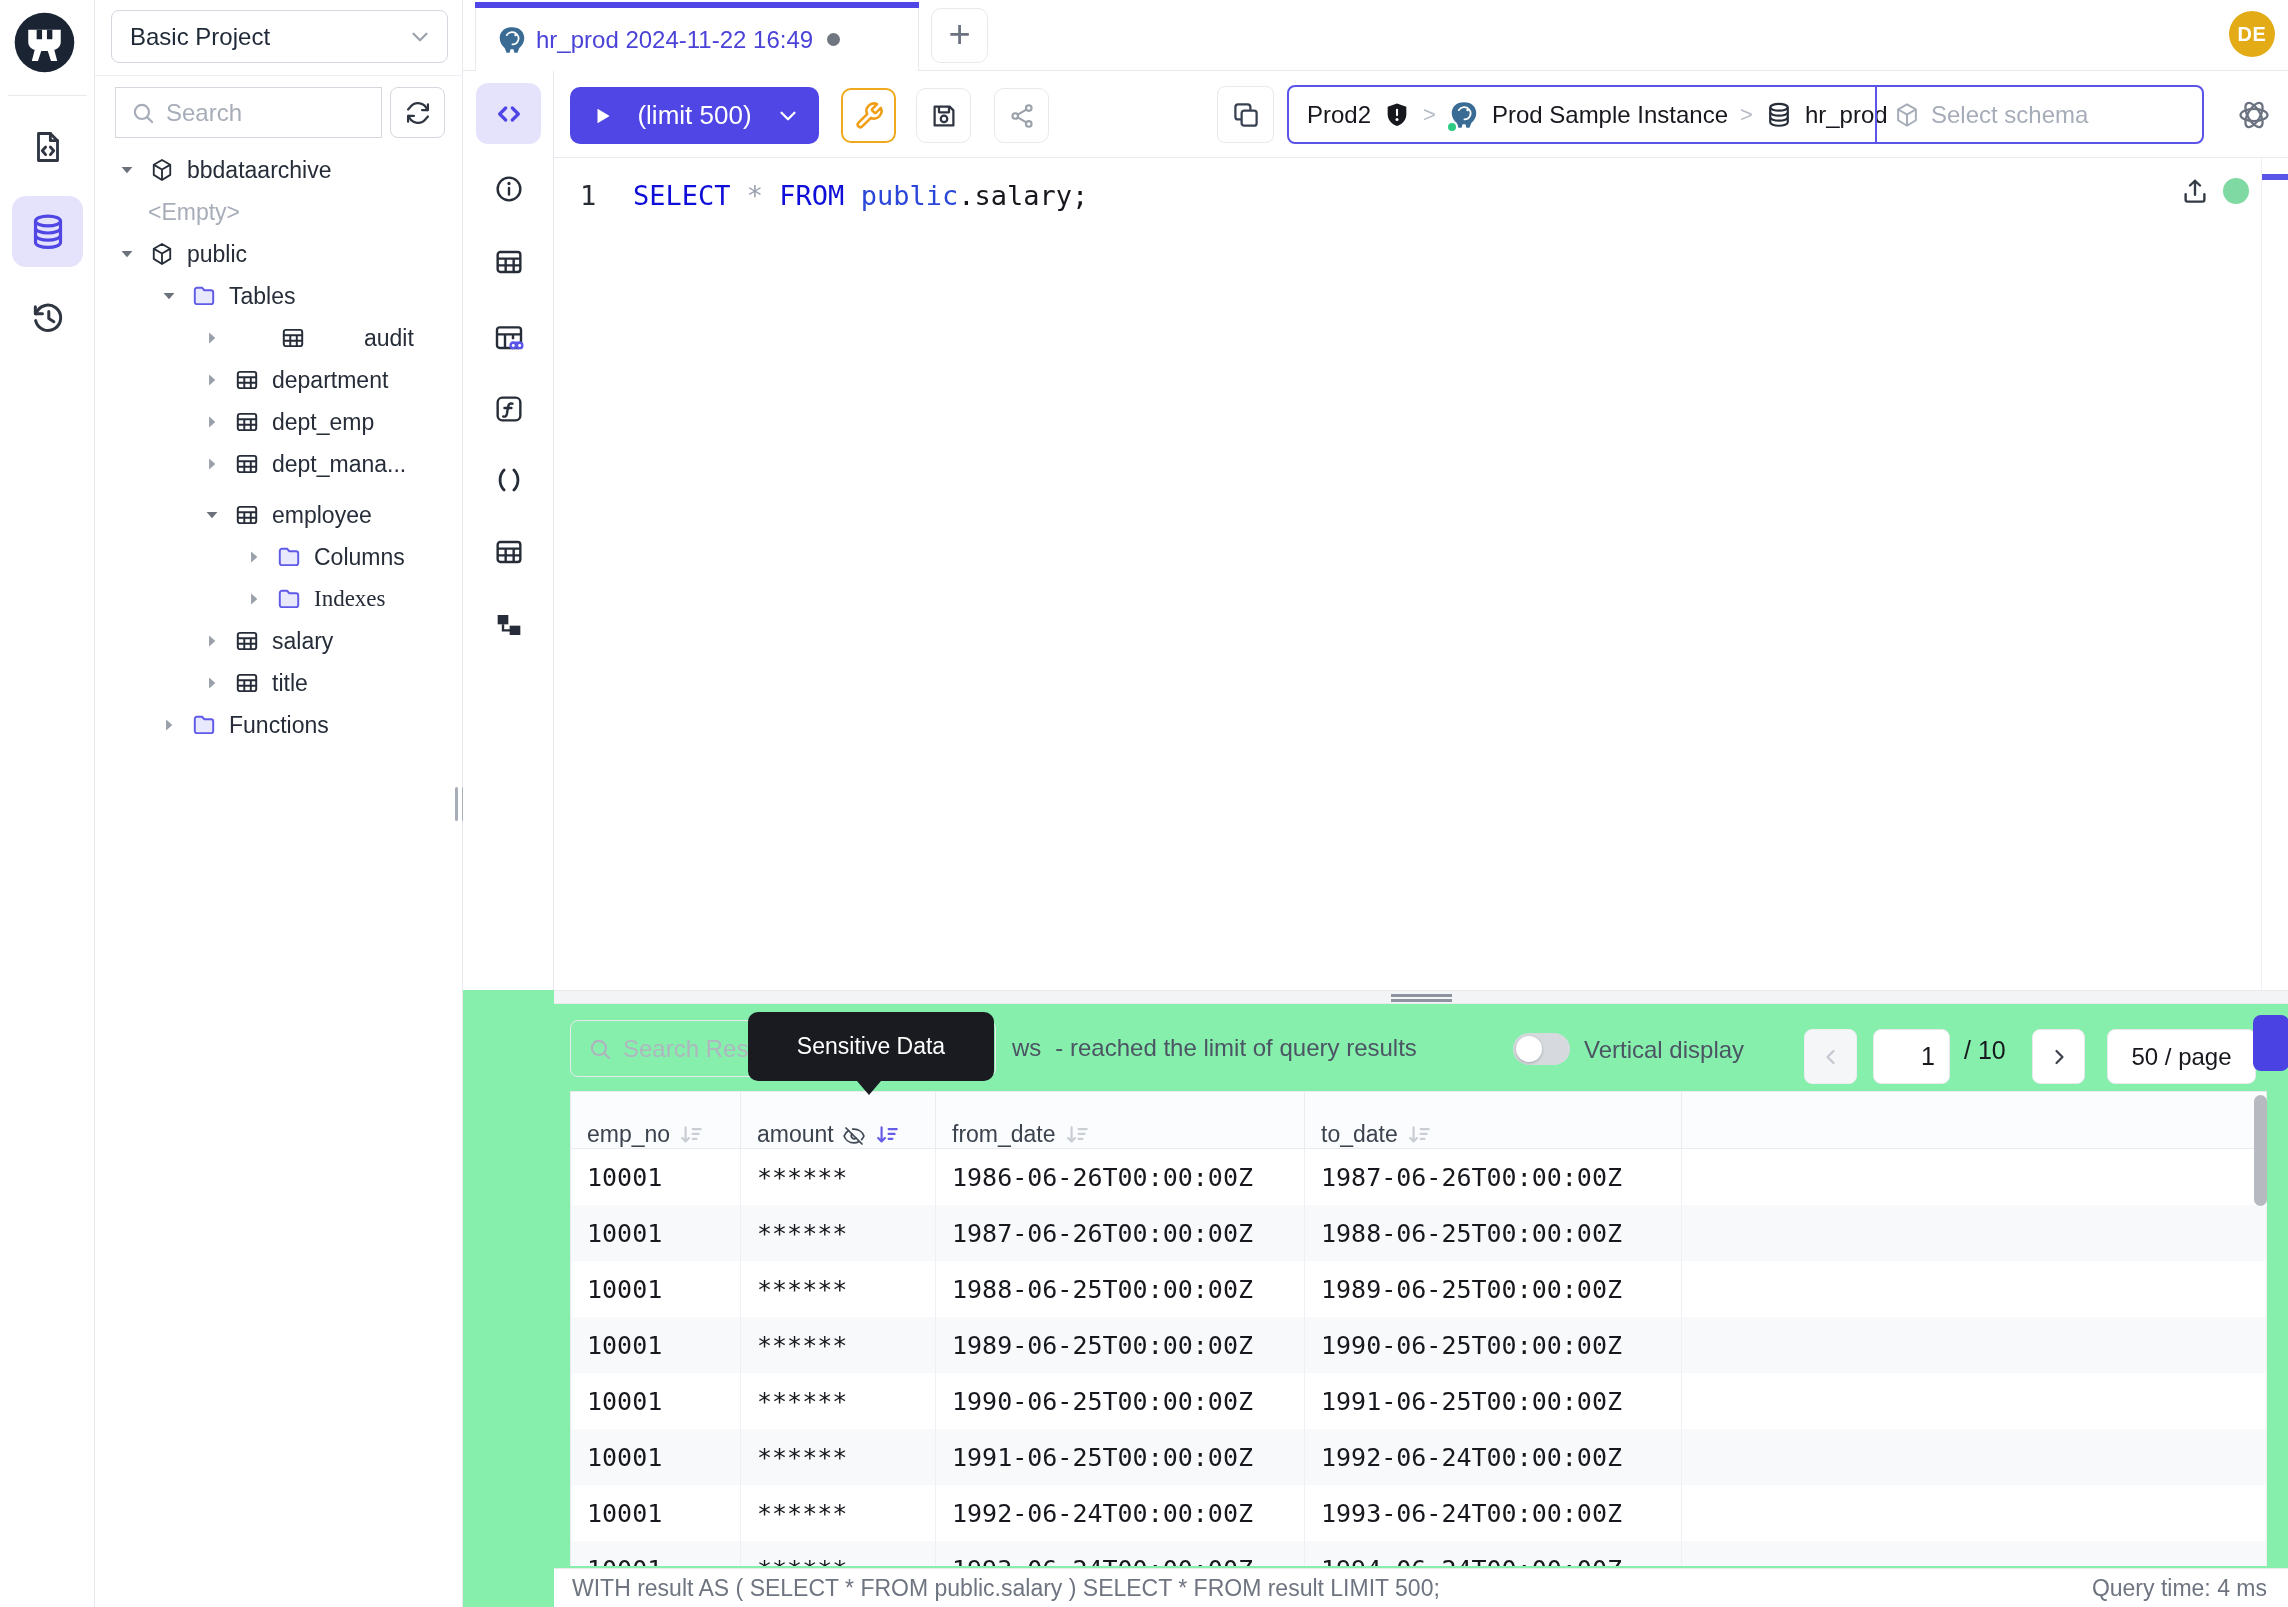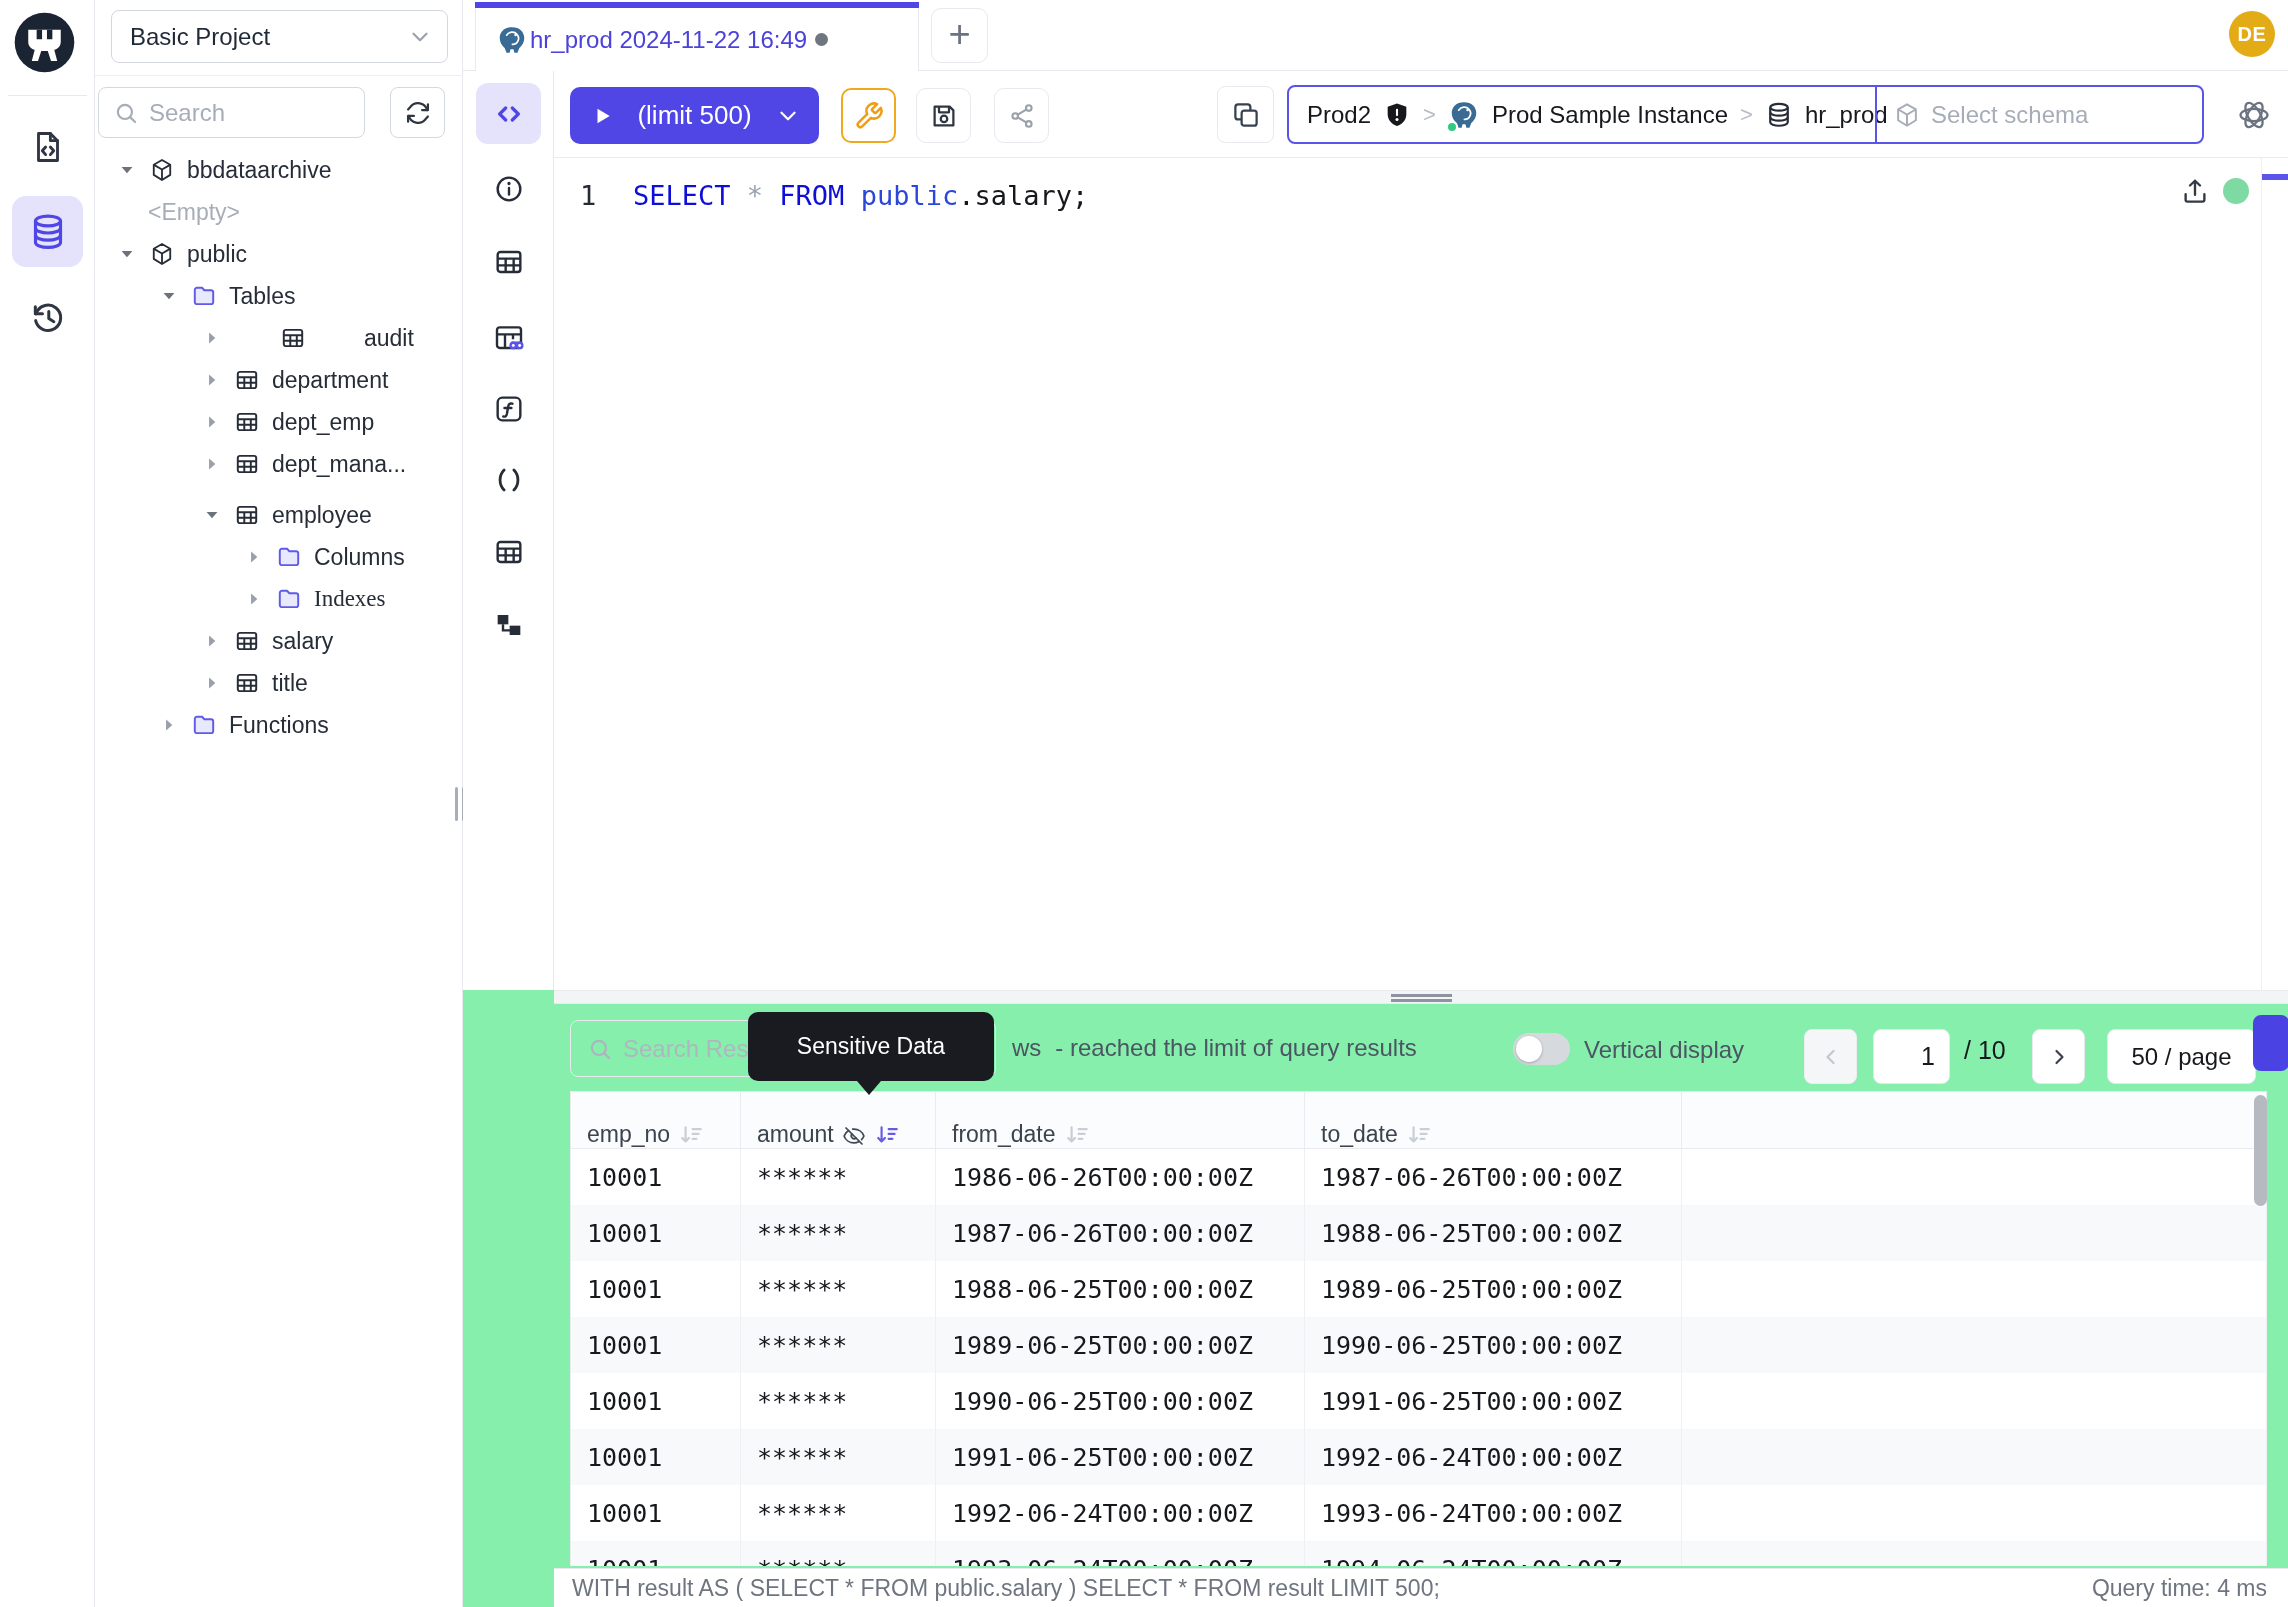--- a/index.html
+++ b/index.html
@@ -17,36 +17,36 @@
   #logo { left:12px; top:10px; width:65px; height:65px; }
   #logo-divider { left:8px; top:95px; width:79px; border-top:1px solid #e7e9ee; }
   .rail-btn { left:0; width:95px; height:55px; display:flex; align-items:center; justify-content:center; }
   #rail-active-tile { left:12px; top:196px; width:71px; height:71px; background:#e4e3fb; border-radius:14px; display:flex; align-items:center; justify-content:center; }
 
   
   #sidebar { left:95px; top:0; width:368px; height:1608px; border-right:1px solid #e7e9ee; background:#fff; }
   #project-btn { left:16px; top:10px; width:337px; height:53px; border:1px solid #d3d7de; border-radius:8px; display:flex; align-items:center; padding:0 14px 0 18px; }
   #project-label { font-size:24px; color:#1f2937; flex:1; }
   #sidebar-divider { left:0; top:75px; width:368px; border-top:1px solid #edeff2; }
-  #sidebar-search { left:3px; top:87px; width:267px; height:51px; border:1px solid #d3d7de; border-radius:8px; display:flex; align-items:center; padding:0 12px 0 14px; gap:10px; }
+  #sidebar-search { left:20px; top:87px; width:267px; height:51px; border:1px solid #d3d7de; border-radius:0; display:flex; align-items:center; padding:0 12px 0 14px; gap:10px; }
   #sidebar-search input { border:none; outline:none; width:100%; font-size:24px; color:#1f2937; font-family:"Liberation Sans",sans-serif; background:transparent; }
   #sidebar-search input::placeholder { color:#a7adb8; }
   #refresh-btn { left:295px; top:87px; width:55px; height:51px; border:1px solid #d3d7de; border-radius:8px; display:flex; align-items:center; justify-content:center; }
   #tree { left:0; top:149px; width:368px; }
   .tree-row { height:42px; display:flex; align-items:center; font-size:23px; color:#262d38; cursor:default; }
   .tree-caret { width:20px; height:20px; margin-right:12px; flex:none; }
   .tree-ic { width:26px; height:26px; margin-right:12px; flex:none; }
   .tree-muted { color:#a7adb8; }
   #sidebar-resize { left:360px; top:787px; width:12px; height:34px; display:flex; gap:4px; }
   #sidebar-resize i { display:block; width:3px; height:34px; background:#a8aeb8; border-radius:2px; }
 
   
   #tabbar { left:463px; top:0; width:1826px; height:71px; background:#fff; }
   #tabbar-border { left:463px; top:70px; width:1826px; border-top:1px solid #e7e9ee; z-index:1; }
-  #active-tab { left:12px; top:2px; width:444px; height:69px; background:#fff; border-left:1px solid #e7e9ee; border-right:1px solid #e7e9ee; z-index:2; display:flex; align-items:center; gap:2px; padding:6px 16px 0 20px; }
+  #active-tab { left:12px; top:2px; width:444px; height:69px; background:#fff; border-left:1px solid #e7e9ee; border-right:1px solid #e7e9ee; z-index:2; display:flex; align-items:center; gap:8px; padding:6px 16px 0 20px; }
   #active-tab .tab-accent { position:absolute; left:-1px; top:0; right:-1px; height:6px; background:#4f46e5; }
   #tab-title { font-size:24px; color:#4b43d8; font-weight:500; white-space:nowrap; }
   #tab-dirty-dot { width:13px; height:13px; border-radius:50%; background:#6f7680; margin-left:6px; }
   #add-tab-btn { left:467px; top:8px; width:57px; height:55px; border:1px solid #e7e9ee; border-radius:10px; display:flex; align-items:center; justify-content:center; font-size:38px; color:#6b7280; font-weight:300; line-height:1; padding-bottom:4px; }
   #avatar { right:14px; top:11px; width:46px; height:46px; border-radius:50%; background:#e3ac16; color:#fff; display:flex; align-items:center; justify-content:center; font-size:20px; font-weight:700; letter-spacing:0.5px; }
 
   
   #strip { left:463px; top:71px; width:91px; height:919px; border-right:1px solid #e7e9ee; background:#fff; }
   #strip-active { left:13px; top:12px; width:65px; height:61px; background:#e4e3fb; border-radius:12px; display:flex; align-items:center; justify-content:center; }
   .strip-btn { left:13px; width:65px; height:50px; display:flex; align-items:center; justify-content:center; }

